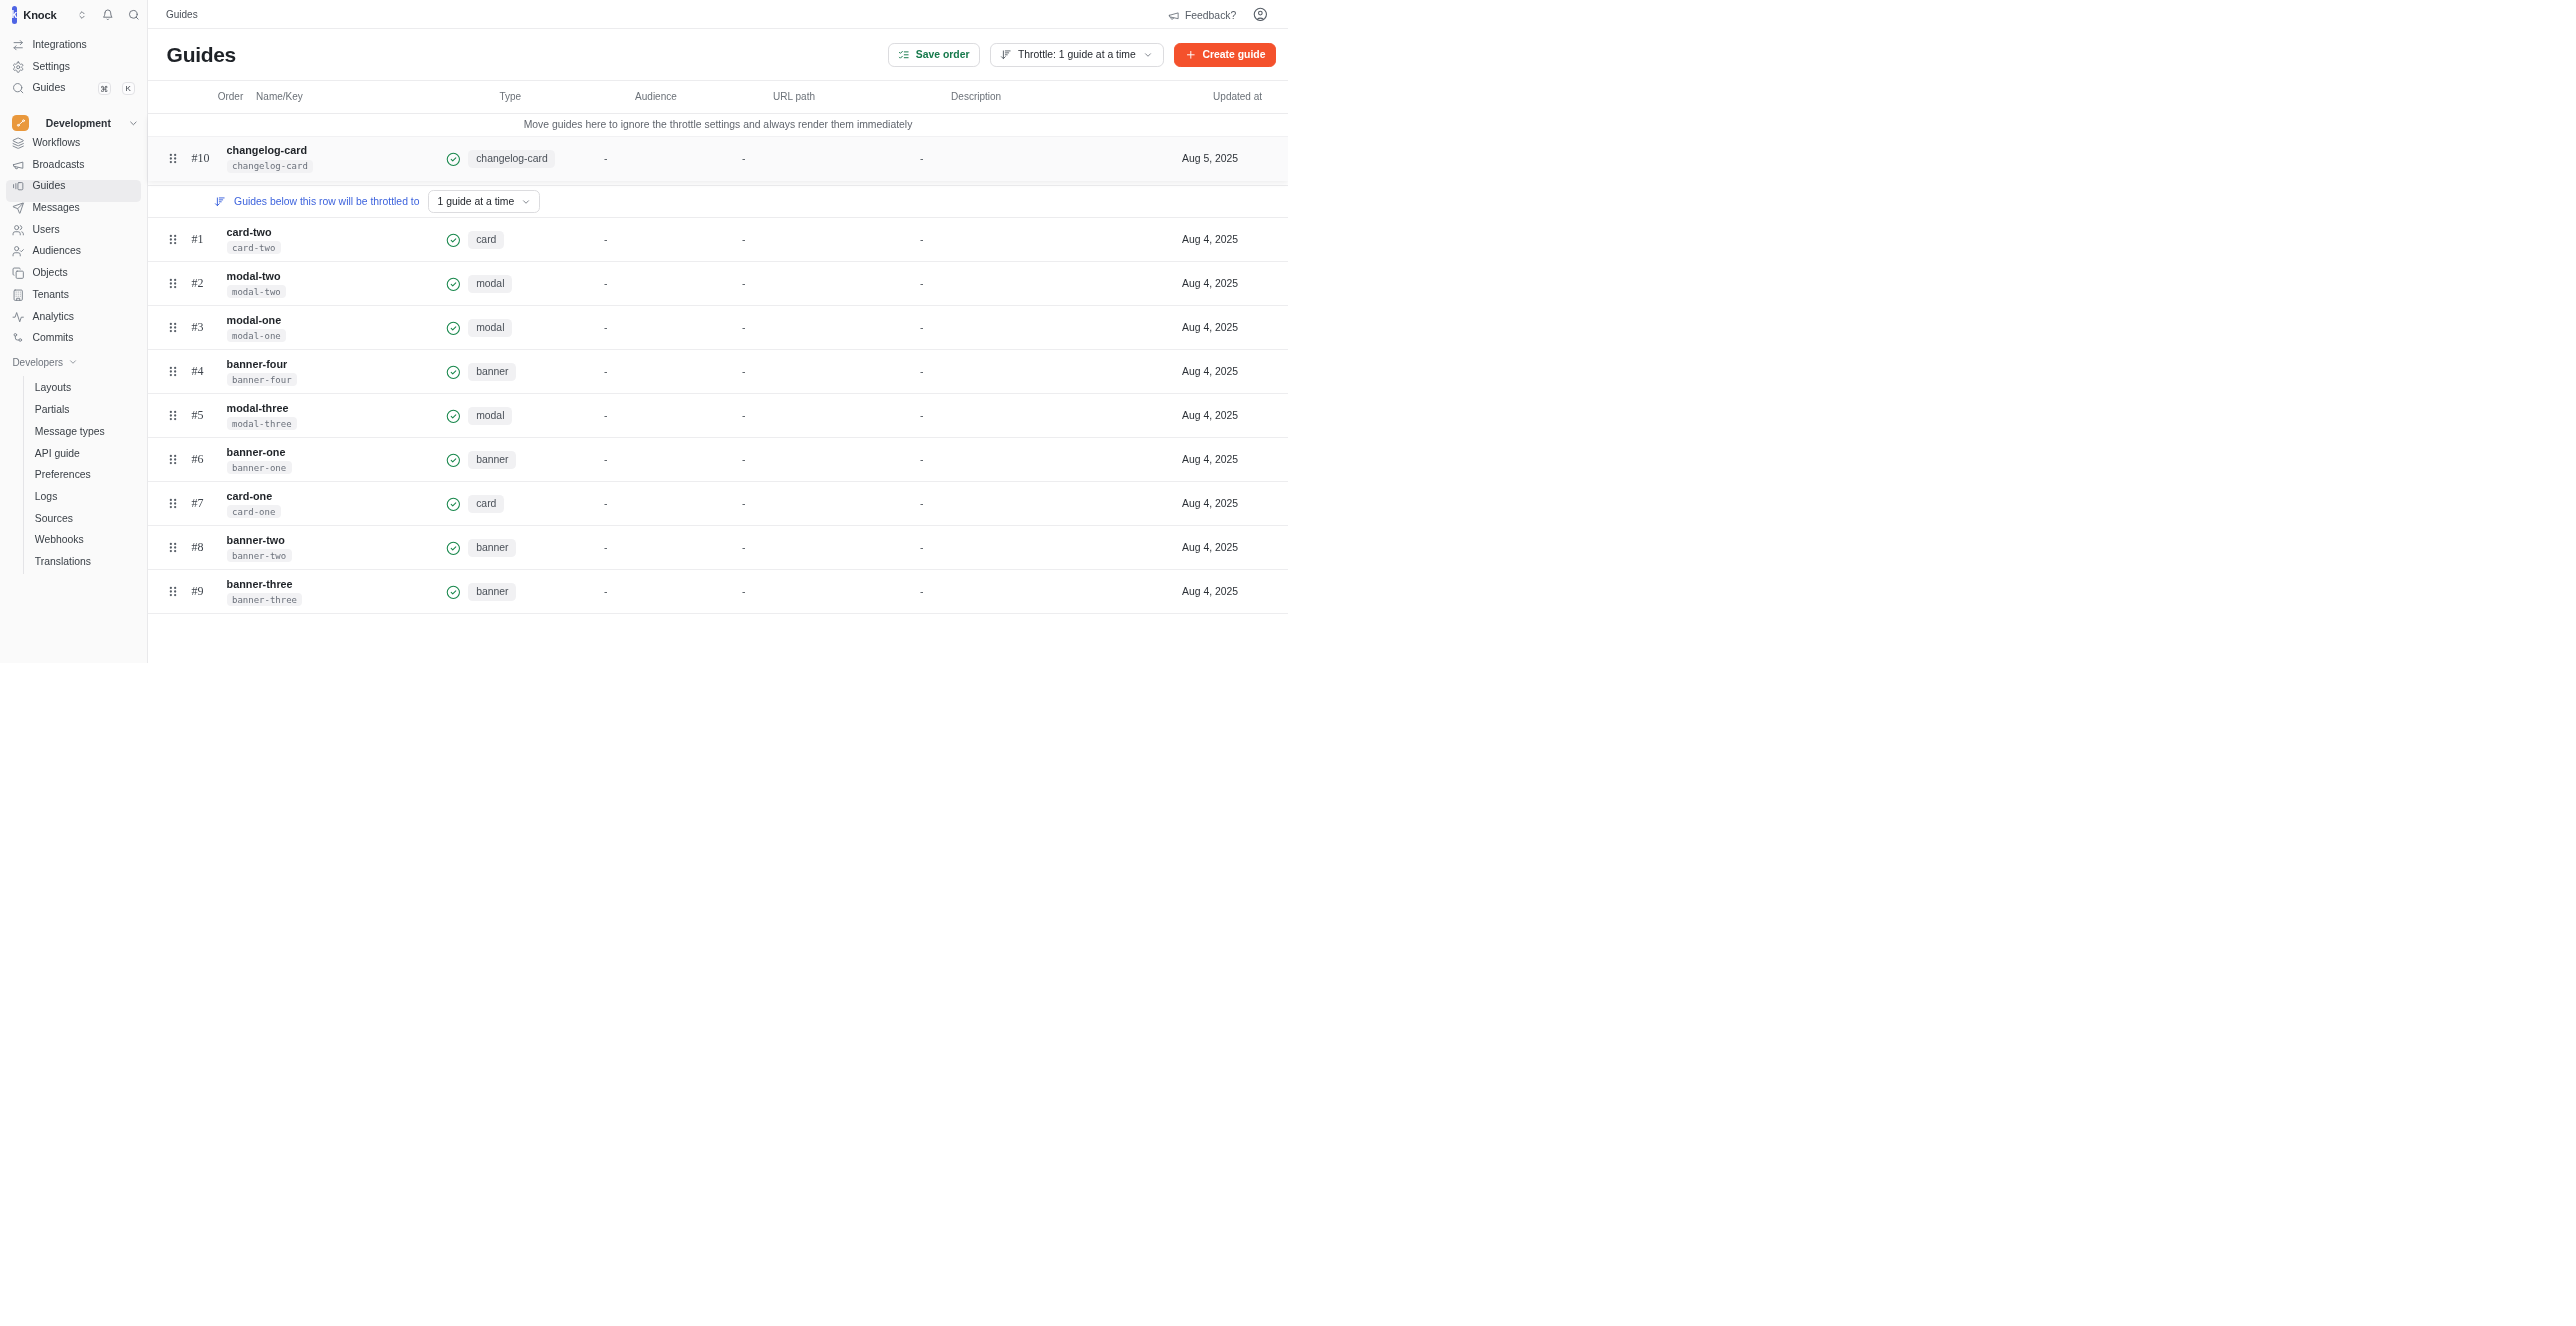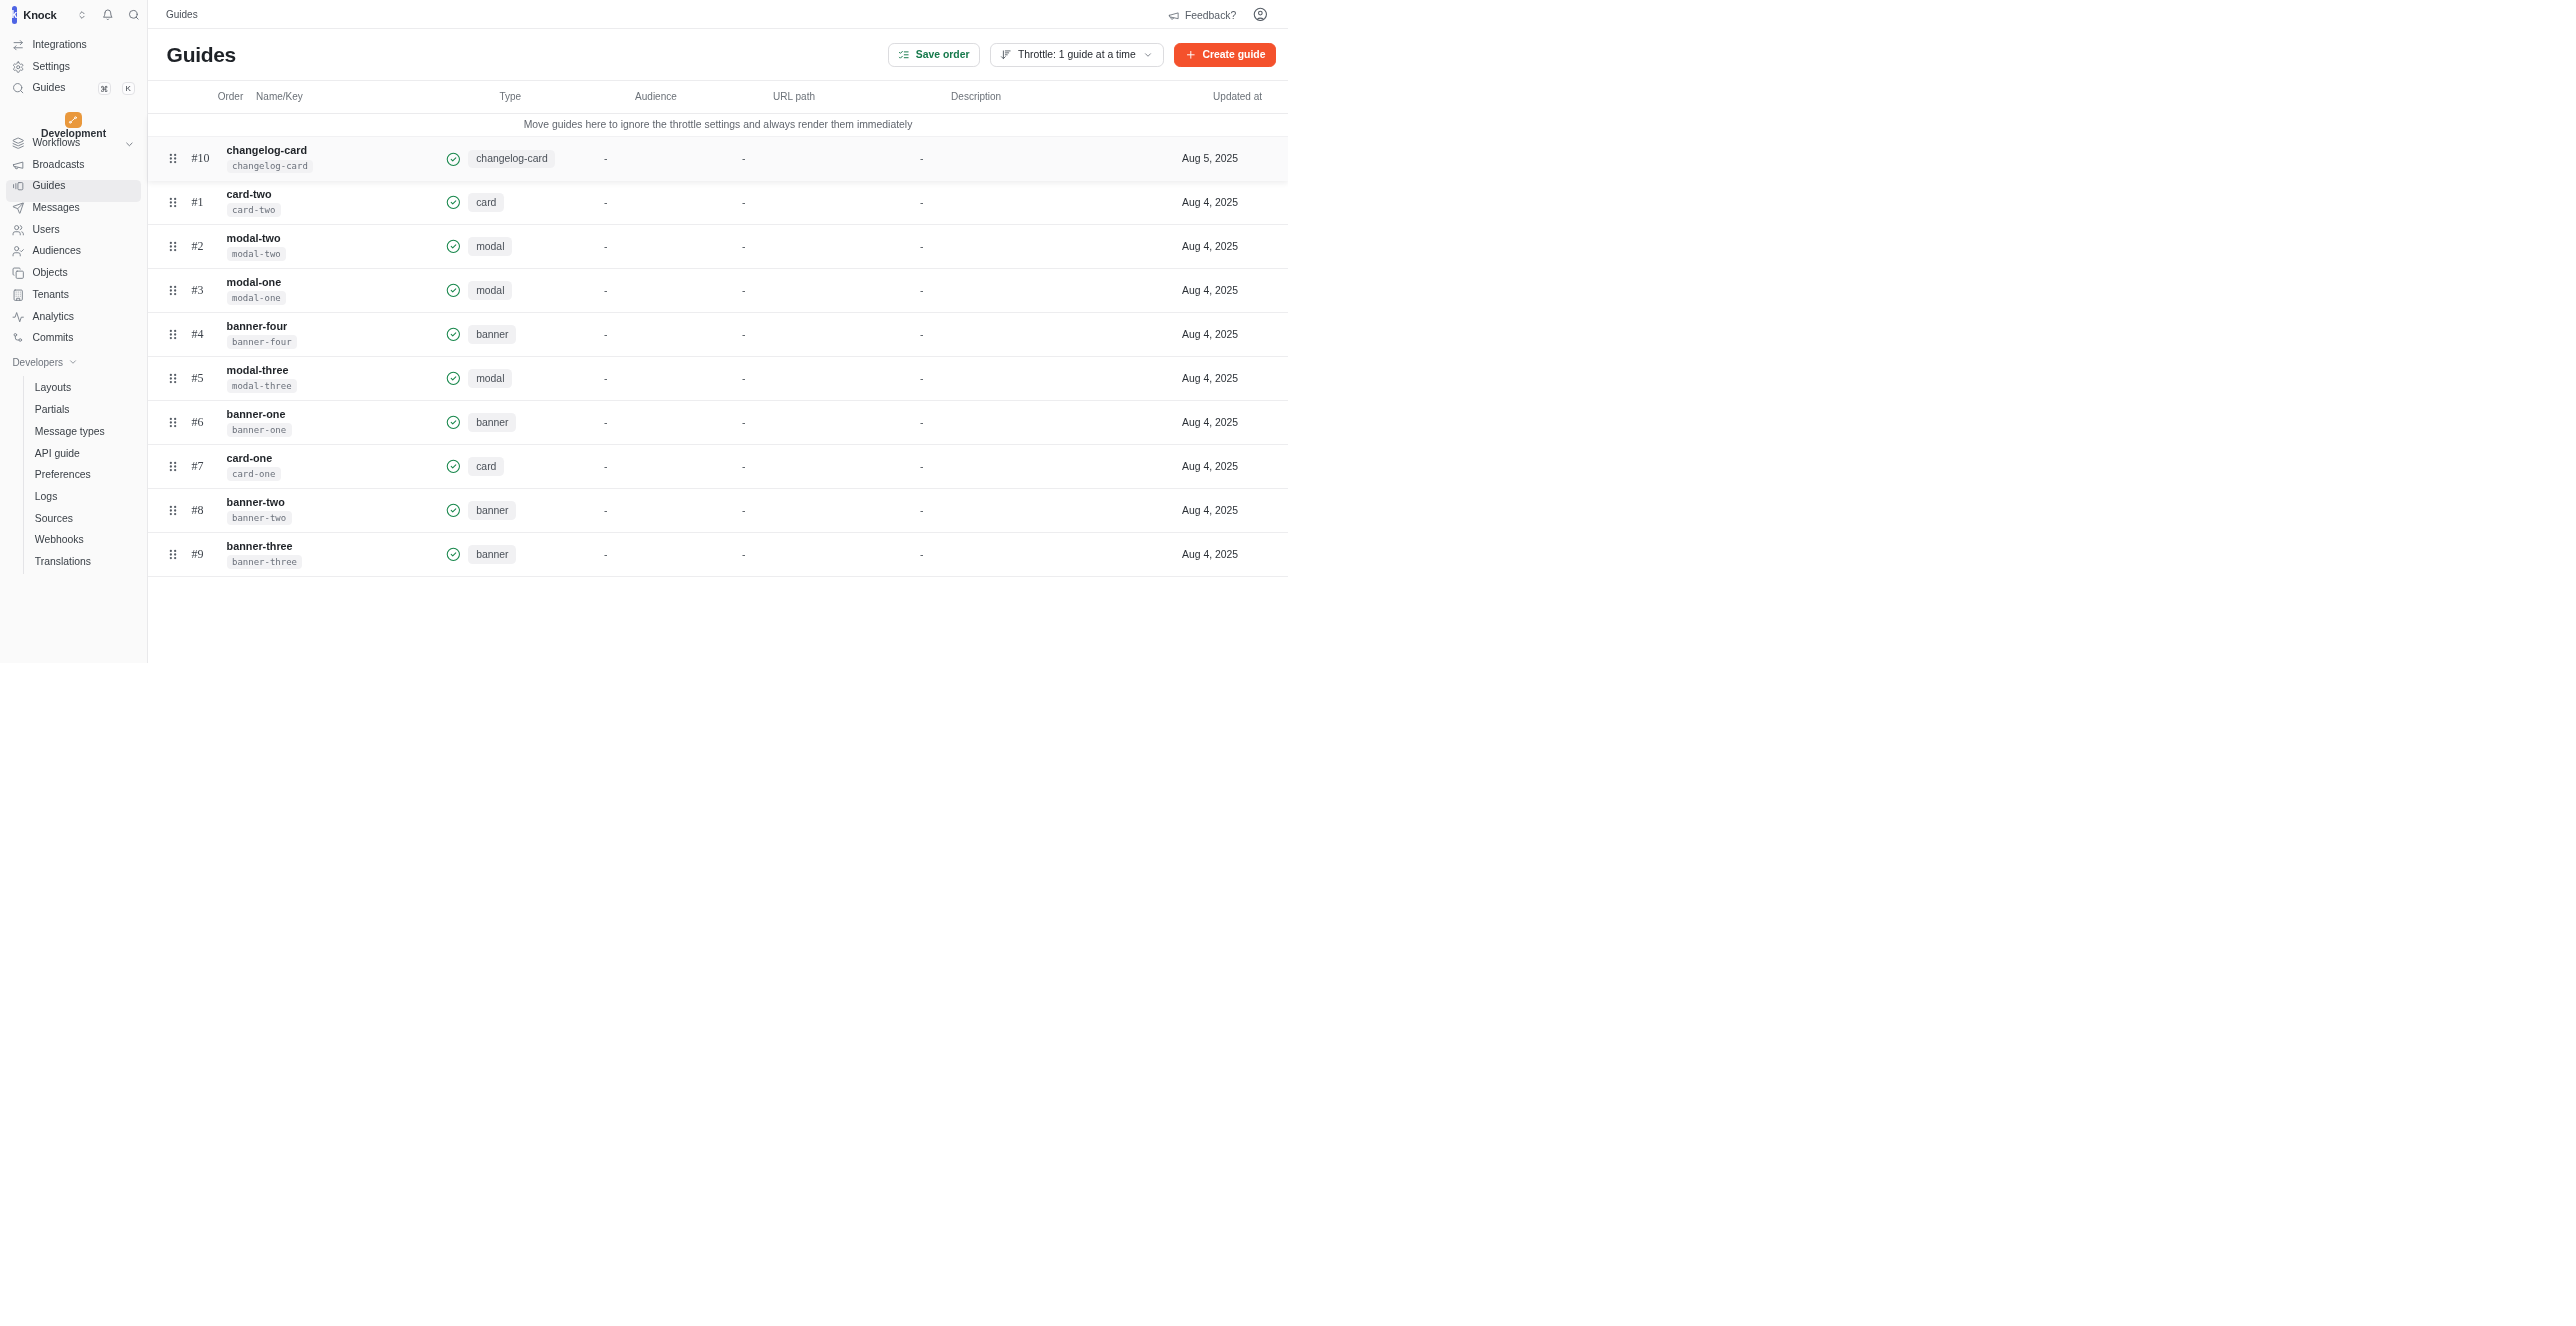--- a/index.html
+++ b/index.html
@@ -36,22 +36,22 @@
   }
   .sb-item.active { background: #ECECEE; }
   .sb-item svg { width: 12.4px; height: 12.4px; color: #788089; flex: none; }
   .sb-item .grow { flex: 1; }
   .kbd {
     width: 13px; height: 13px; border: 0.8px solid #E2E2E5; background: #FCFCFD;
     border-radius: 3.9px; display: flex; align-items: center; justify-content: center;
     font-size: 8.1px; color: #41464D; margin-left: 3.1px;
   }
   .env-row {
-    margin: 7.7px 6.2px 0; height: 23px; display: flex; align-items: center; gap: 0;
-    padding: 0 6.2px; font-weight: 600; color: #2E333A; border-radius: 4.6px; cursor: pointer; flex-direction: column;
+    margin: 7.7px 6.2px 0; height: 23px; display: flex; align-items: center; gap: 17px;
+    padding: 0 6.2px; font-weight: 600; color: #2E333A; border-radius: 4.6px; cursor: pointer;
   }
   .env-icon {
     width: 16.3px; height: 16.3px; border-radius: 4.6px; background: var(--env-orange, #E9983C);
     display: flex; align-items: center; justify-content: center; color: #fff; flex: none;
   }
   .env-icon svg { width: 10px; height: 10px; }
   .env-row .chev { margin-left: auto; color: #6A7079; display: flex; }
   .env-row .chev svg { width: 10.8px; height: 10.8px; }
 
   .sb-nav { padding: 2.3px 6.2px 0; }
@@ -446,20 +446,40 @@
                 <span class="type-badge">changelog-card</span>
               </div>
               <div class="dash">-</div>
               <div class="dash">-</div>
               <div class="dash">-</div>
               <div class="date">Aug 5, 2025</div>
             </div>
           </div>
       </section>
 
+      <div class="divider-row">
+        <span class="dicon" id="ic-divider">
+            <svg viewBox="0 0 24 24" fill="none" stroke="currentColor" stroke-width="2" stroke-linecap="round" stroke-linejoin="round">
+              <path d="m3 16 4 4 4-4"></path>
+              <path d="M7 20V4"></path>
+              <path d="M11 4h10"></path>
+              <path d="M11 8h7"></path>
+              <path d="M11 12h4"></path>
+            </svg>
+          </span>
+        <span class="divider-text">Guides below this row will be throttled to</span>
+        <button class="select-btn">
+          <span>1 guide at a time</span>
+          <span class="chev" id="ic-divider-chev">
+              <svg viewBox="0 0 24 24" fill="none" stroke="currentColor" stroke-width="2" stroke-linecap="round" stroke-linejoin="round">
+                <path d="m6 9 6 6 6-6"></path>
+              </svg>
+            </span>
+        </button>
+      </div>
 
       <div id="rows-body">
           <div class="row grid">
             <div></div>
             <div class="cell-handle">
               <svg viewBox="0 0 14 18" fill="currentColor" stroke="none">
                 <circle cx="4" cy="4" r="1.6"></circle>
                 <circle cx="10" cy="4" r="1.6"></circle>
                 <circle cx="4" cy="9" r="1.6"></circle>
                 <circle cx="10" cy="9" r="1.6"></circle>

